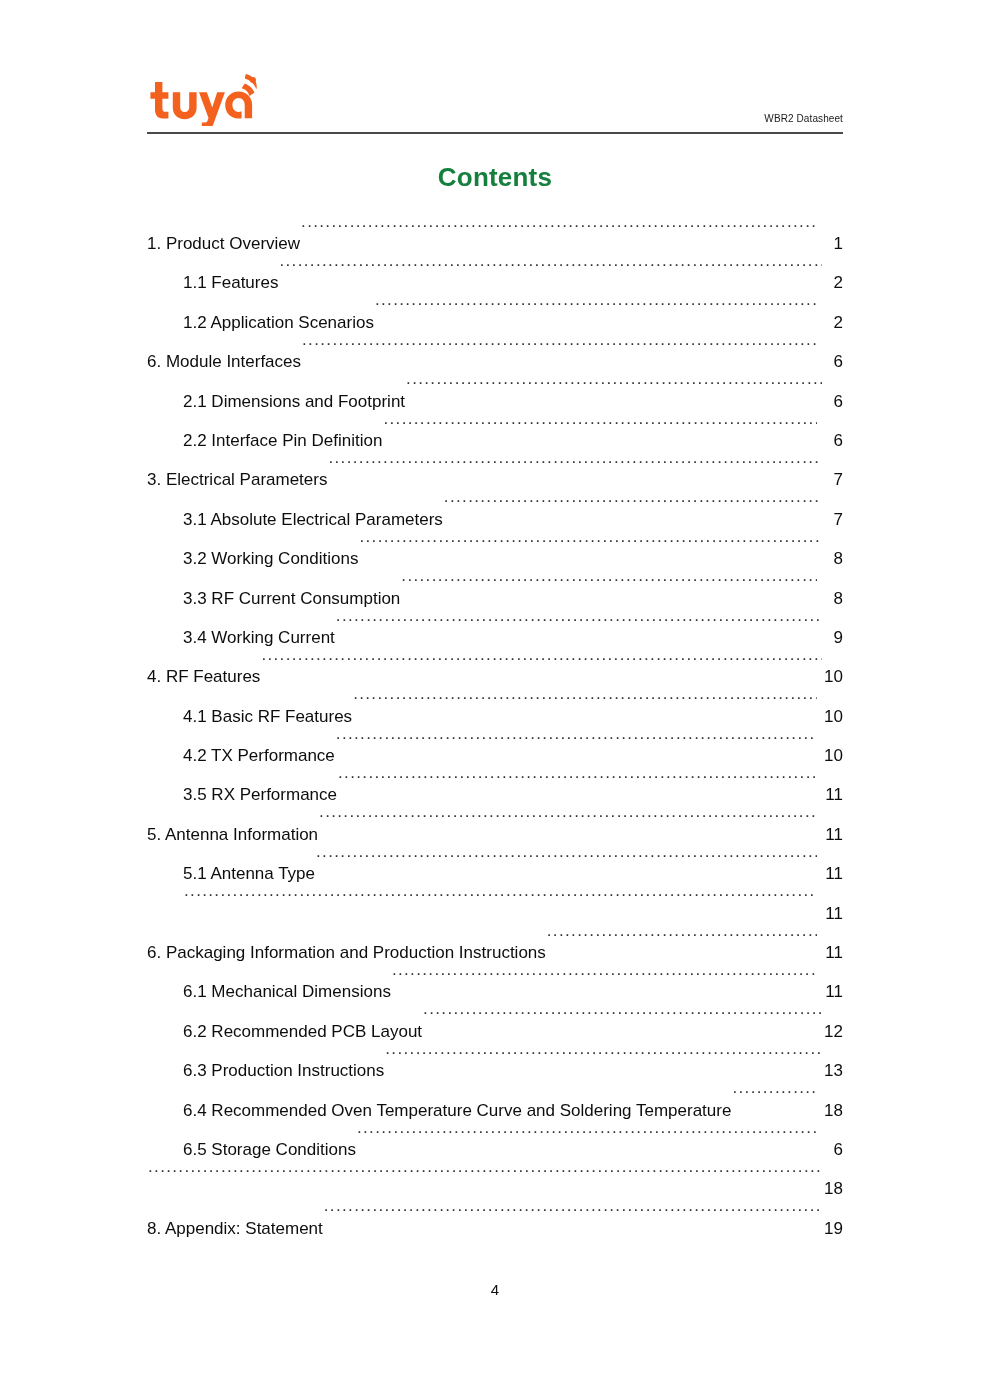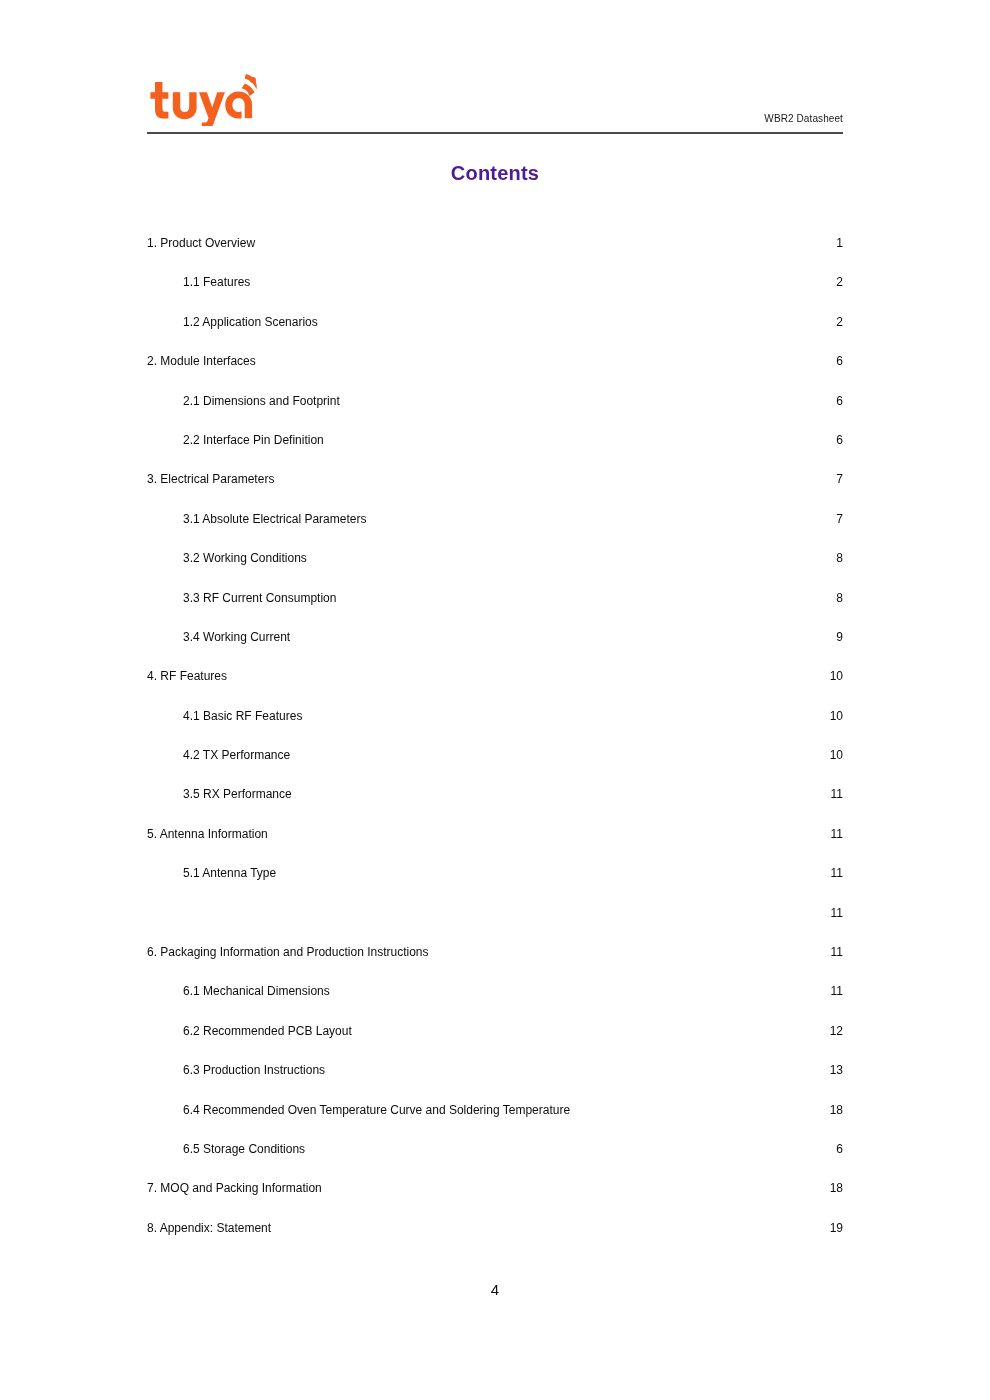--- a/index.html
+++ b/index.html
@@ -63,39 +63,39 @@
     border-top: 2px solid #4a4a4a;
   }
 
   
   .contents-title {
     position: absolute;
     left: 0;
     top: 162px;
     width: 990px;
     text-align: center;
-    font-size: 20px;
+    font-size: 26px;
     font-weight: bold;
     letter-spacing: 0.2px;
-    color: #4c1d95;
+    color: #15803d;
   }
 
   
   .toc {
     position: absolute;
     left: 147px;
     top: 224px;
     width: 696px;
   }
 
   .toc-entry {
     display: flex;
     align-items: flex-start;
     height: 39.4px;
-    font-size: 12px;
+    font-size: 17px;
     line-height: 39.4px;
     color: #0d0d0d;
     white-space: nowrap;
   }
 
   .toc-entry.level-2 {
     padding-left: 36px;
   }
 
   .toc-label {
@@ -179,21 +179,21 @@
         <span class="toc-label">1.1 Features</span>
         <span class="toc-dots"></span>
         <span class="toc-page">2</span>
       </div>
       <div class="toc-entry level-2">
         <span class="toc-label">1.2 Application Scenarios</span>
         <span class="toc-dots"></span>
         <span class="toc-page gap">2</span>
       </div>
       <div class="toc-entry level-1">
-        <span class="toc-label">2. Module Interfaces</span>
+        <span class="toc-label">6. Module Interfaces</span>
         <span class="toc-dots"></span>
         <span class="toc-page gap">6</span>
       </div>
       <div class="toc-entry level-2">
         <span class="toc-label">2.1 Dimensions and Footprint</span>
         <span class="toc-dots"></span>
         <span class="toc-page">6</span>
       </div>
       <div class="toc-entry level-2">
         <span class="toc-label">2.2 Interface Pin Definition</span>
@@ -283,21 +283,20 @@
         <span class="toc-label">6.4 Recommended Oven Temperature Curve and Soldering Temperature</span>
         <span class="toc-dots"></span>
         <span class="toc-page gap">18</span>
       </div>
       <div class="toc-entry level-2">
         <span class="toc-label">6.5 Storage Conditions</span>
         <span class="toc-dots"></span>
         <span class="toc-page gap">6</span>
       </div>
       <div class="toc-entry level-1">
-        <span class="toc-label">7. MOQ and Packing Information</span>
         <span class="toc-dots"></span>
         <span class="toc-page">18</span>
       </div>
       <div class="toc-entry level-1">
         <span class="toc-label">8. Appendix: Statement</span>
         <span class="toc-dots"></span>
         <span class="toc-page">19</span>
       </div>
     </div>
 

